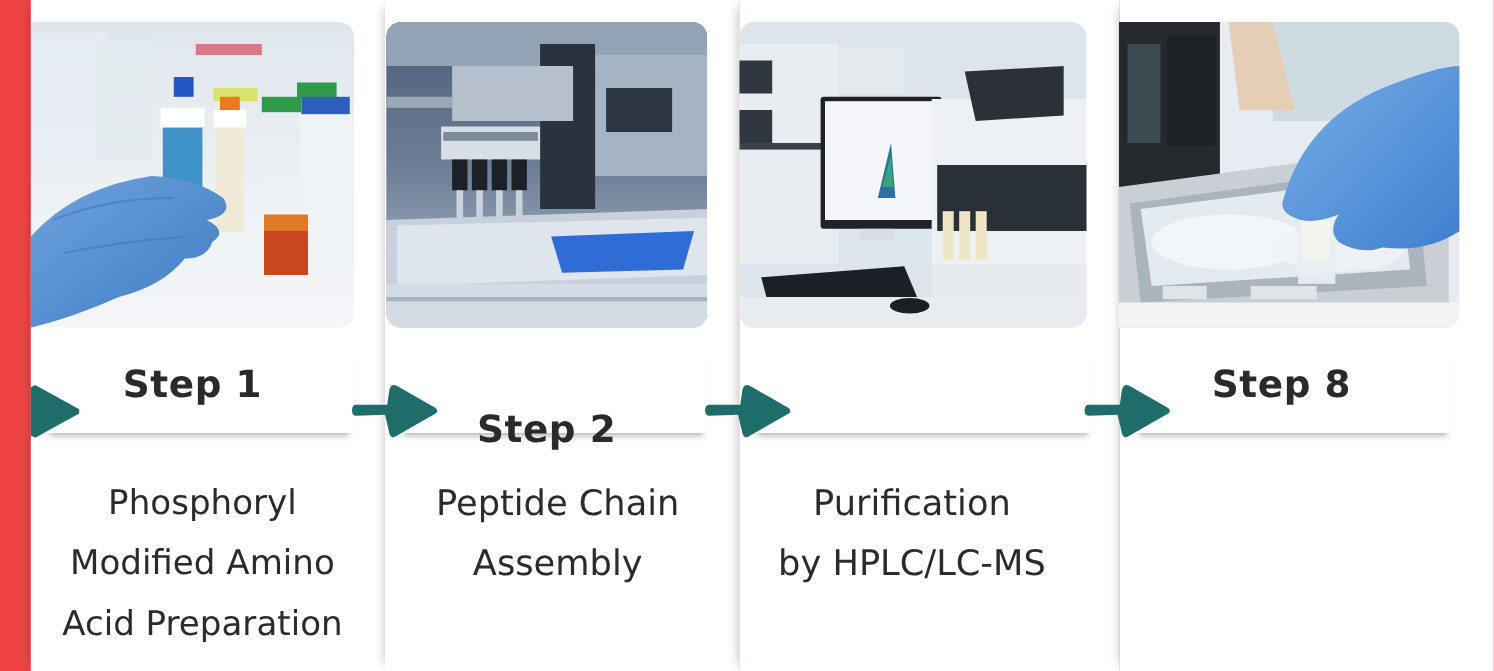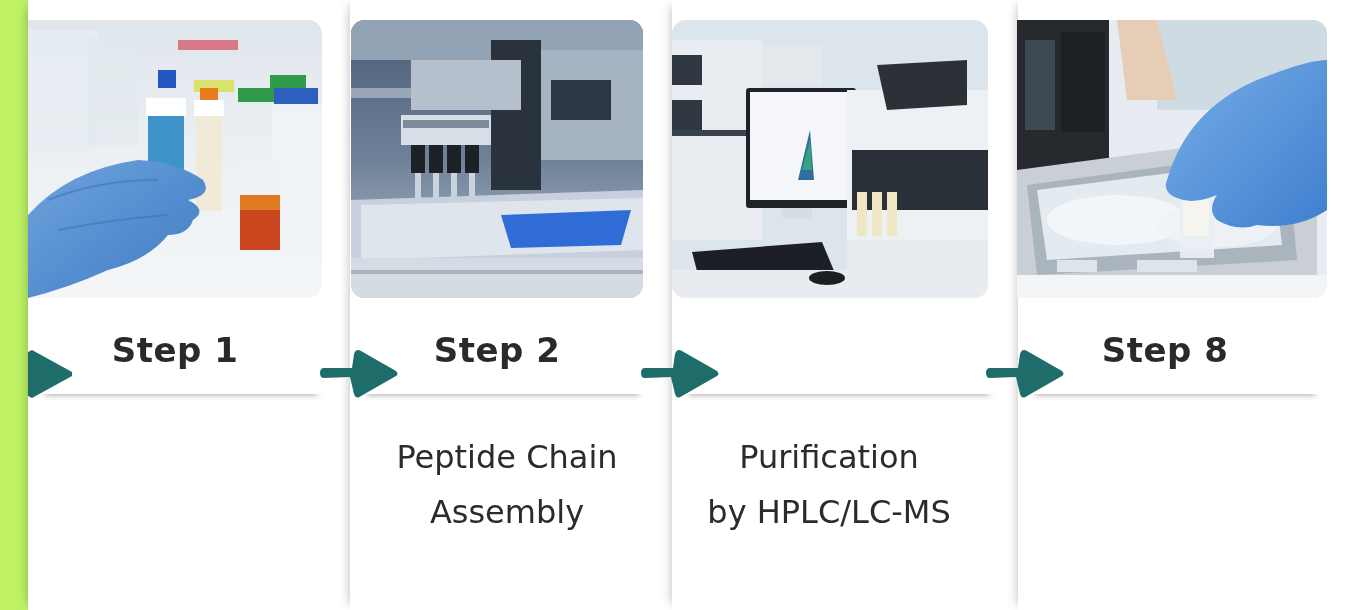--- a/index.html
+++ b/index.html
@@ -2,21 +2,21 @@
 <html><head>
   <meta charset="utf-8">
   <style>
     * { box-sizing: border-box; margin: 0; padding: 0; }
     html, body {
       width: 1358px; height: 610px; overflow: hidden;
       background: #ffffff;
       font-family: "DejaVu Sans", "Liberation Sans", sans-serif;
       color: #2b2b2b;
     }
-    .stage { position: relative; width: 1358px; height: 610px; background: #bef264; }
+    .stage { position: relative; width: 1358px; height: 610px; background: #ef4444; }
 
     
     .panel {
       position: absolute; top: 0; height: 610px; background: #ffffff;
       box-shadow: -6px 0 10px -6px rgba(0,0,0,0.28);
     }
     .panel.p1 { left: 28px;  width: 322px; }
     .panel.p2 { left: 350px; width: 322px; }
     .panel.p3 { left: 672px; width: 346px; }
     .panel.p4 { left: 1018px; width: 340px; }
@@ -40,21 +40,21 @@
     .band.b1 { left: 40px;  width: 282px; }
     .band.b2 { left: 362px; width: 282px; }
     .band.b3 { left: 684px; width: 310px; }
     .band.b4 { left: 1030px; width: 290px; }
 
     .step-title {
       position: absolute; top: 330px; font-weight: bold; font-size: 34px;
       color: #2a2a2a; text-align: center; letter-spacing: 0.5px;
     }
     .step-title.t1 { left: 100px; width: 150px; }
-    .step-title.t2 { left: 422px; width: 150px; }
+    .step-title.t2 { left: 422px; width: 150px; margin-top: 41px; }
     .step-title.t3 { left: 743px; width: 150px; }
     .step-title.t4 { left: 1090px; width: 150px; }
 
     .desc {
       position: absolute; top: 430px; font-size: 32px; line-height: 55px;
       color: #2b2b2b; text-align: center; white-space: pre-line;
     }
     .desc.d1 { left: 30px;  width: 308px; font-size: 31px; }
     .desc.d2 { left: 362px; width: 290px; }
     .desc.d3 { left: 684px; width: 290px; }
@@ -206,20 +206,23 @@
 
   <div class="band b1"></div>
   <div class="band b2"></div>
   <div class="band b3"></div>
   <div class="band b4"></div>
 
   <div class="step-title t1">Step 1</div>
   <div class="step-title t2">Step 2</div>
   <div class="step-title t4">Step 8</div>
 
+  <div class="desc d1">Phosphoryl
+Modified Amino
+Acid Preparation</div>
   <div class="desc d2">Peptide Chain
 Assembly</div>
   <div class="desc d3">Purification
 by HPLC/LC-MS</div>
 
   <div class="arrow a0">
     <svg viewBox="0 0 46 48">
       <polygon points="0,2 4,0 44,22 44,26 4,48 0,46" fill="#1f6d6a"></polygon>
     </svg>
   </div>

